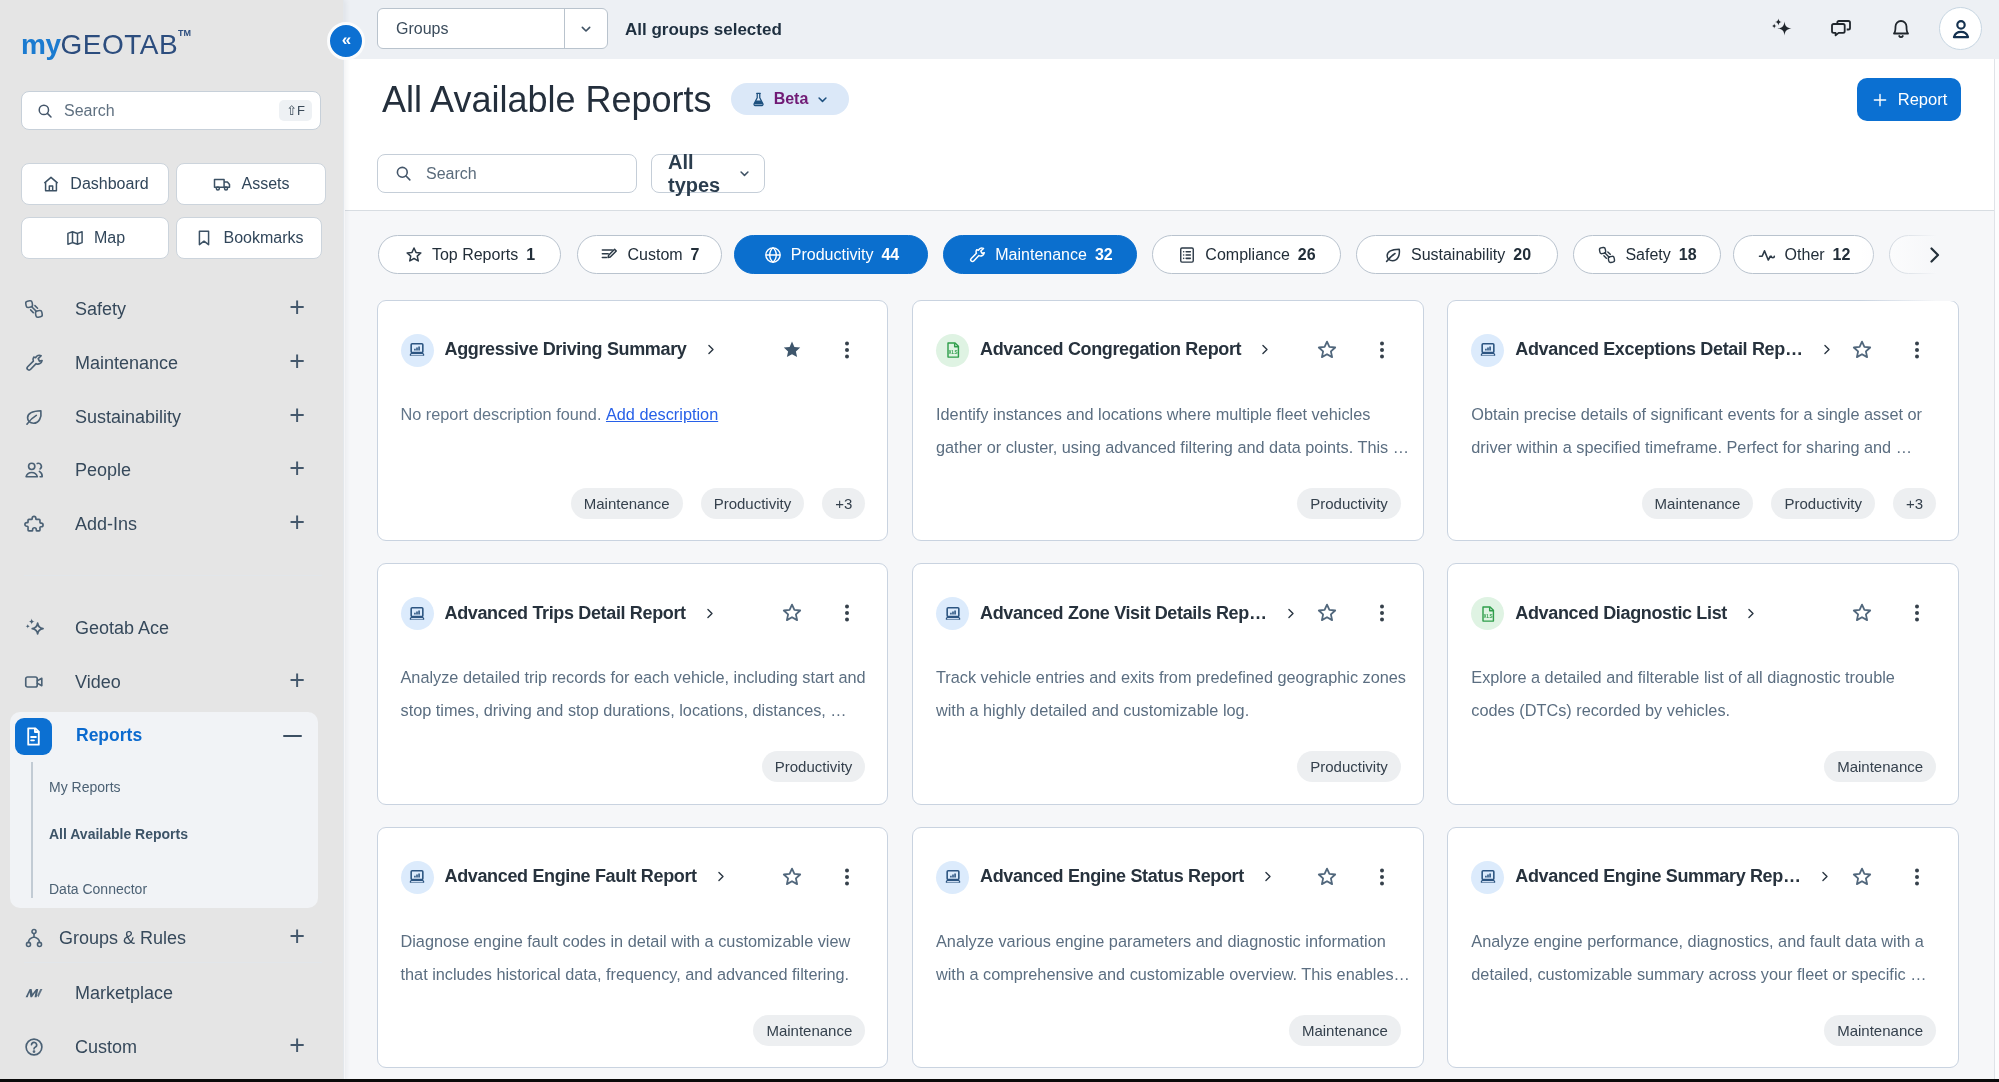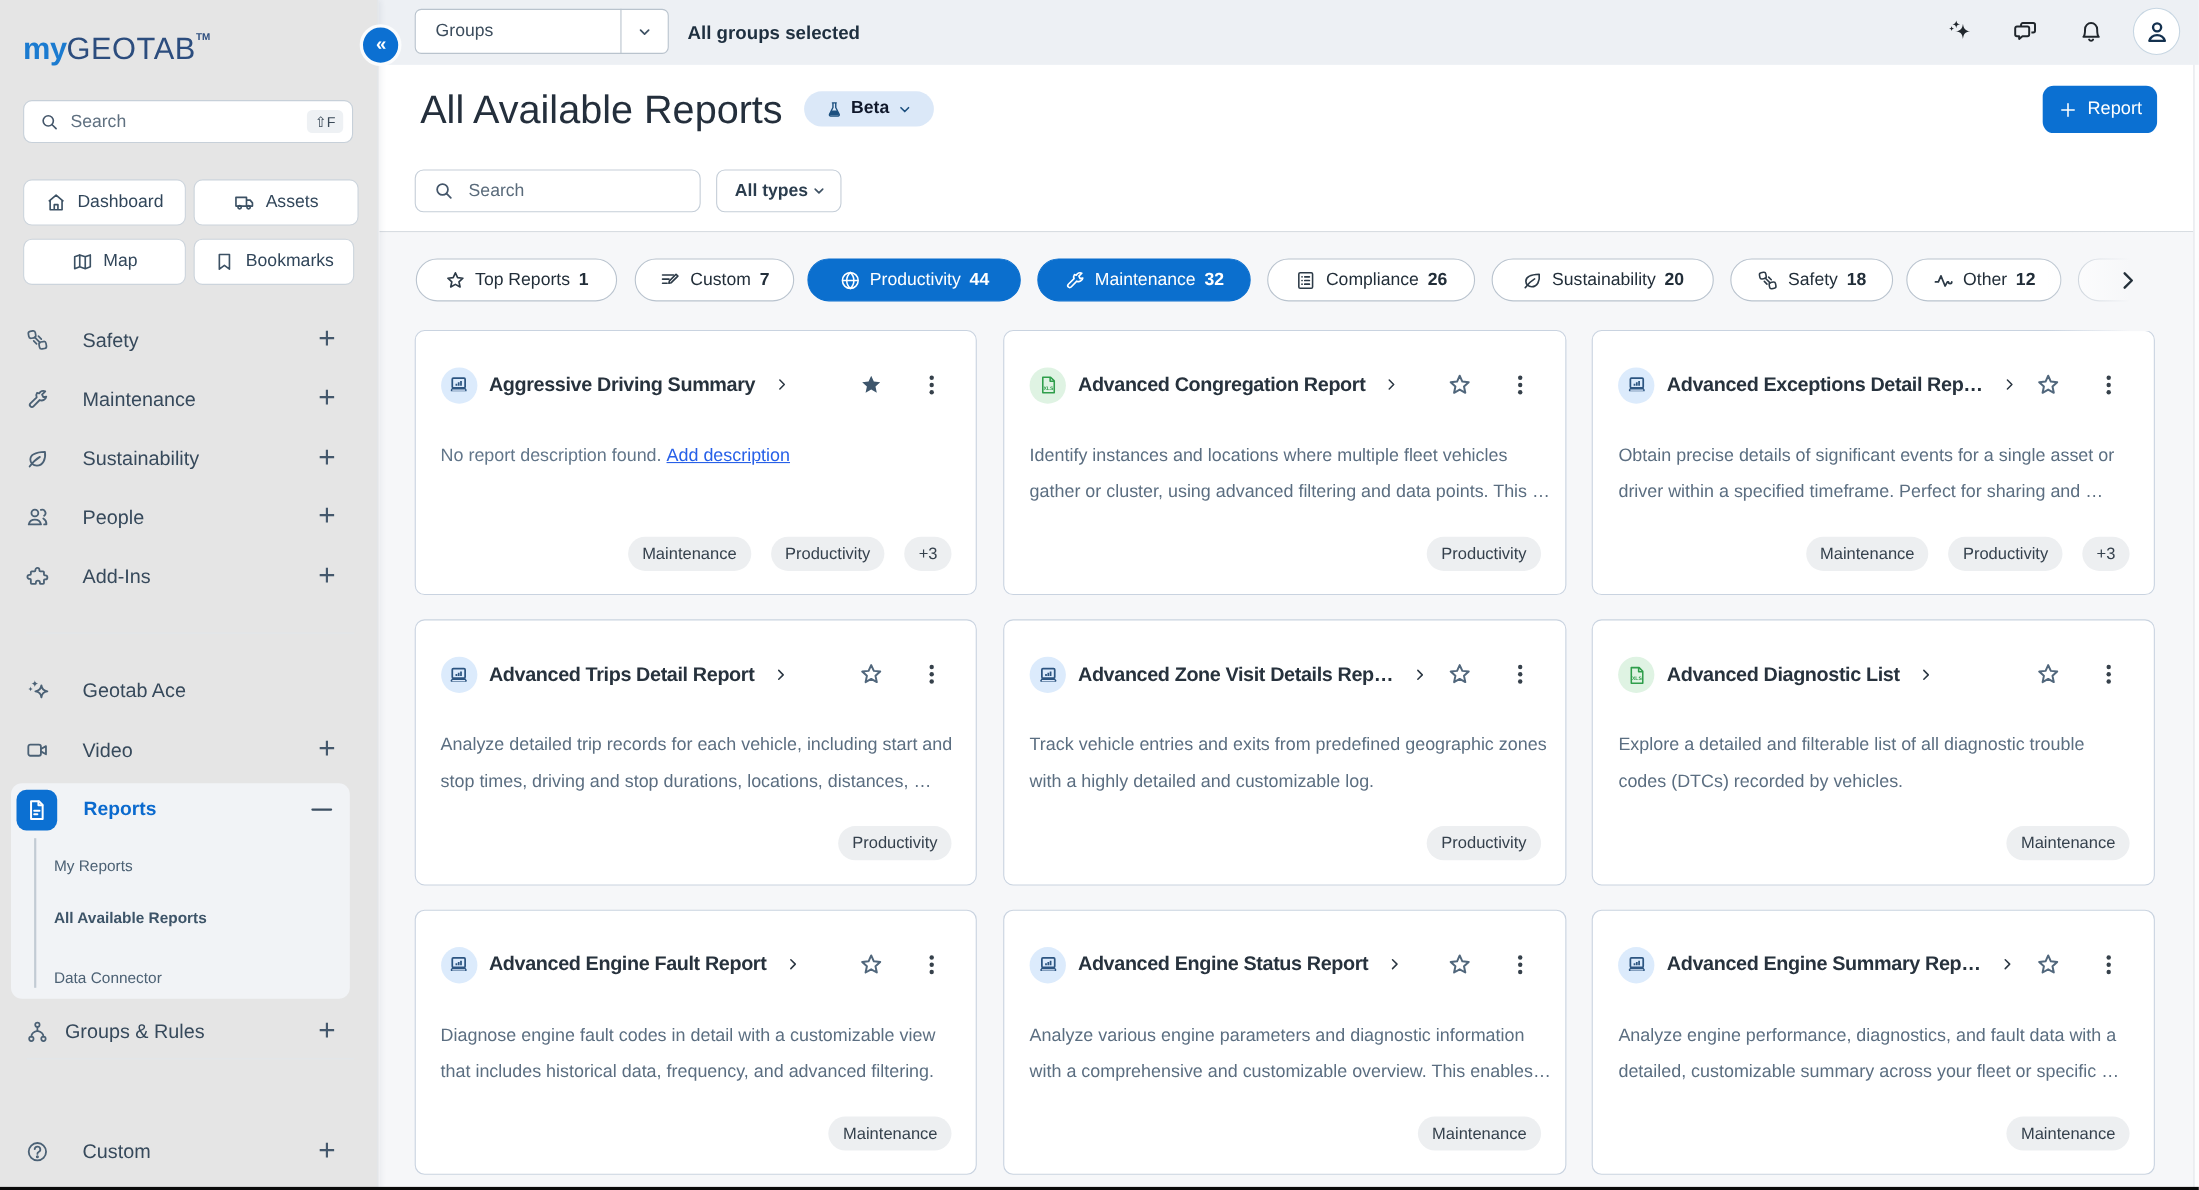--- a/index.html
+++ b/index.html
@@ -30,27 +30,27 @@
 #groupsel { position:absolute; left:377px; top:8px; width:231px; height:41px; background:#fff; border:1px solid #b9c3cd; border-radius:6px; display:flex; align-items:center; }
 #groupsel .gtxt { font-size:16px; color:#3b4c5c; margin-left:18px; flex:1; }
 #groupsel .gsep { width:1px; height:41px; background:#b9c3cd; }
 #groupsel .gchev { width:42px; display:flex; justify-content:center; color:#3f5264; }
 #allgroups { position:absolute; left:625px; top:0; height:59px; display:flex; align-items:center; font-size:17px; font-weight:bold; color:#1e2f3f; }
 .topic { position:absolute; top:16px; width:24px; height:24px; color:#20262c; }
 #avatar { position:absolute; left:1939px; top:7px; width:43px; height:43px; border-radius:50%; background:#fff; border:1.5px solid #c7d6e2; display:flex; align-items:center; justify-content:center; color:#14314f; }
 
 #header { position:absolute; left:345px; top:59px; width:1649px; height:152px; background:#fff; }
 #pagetitle { position:absolute; left:382px; top:79px; font-size:36px; color:#242f3c; letter-spacing:0; }
-#beta { position:absolute; left:731px; top:83px; width:118px; height:32px; border-radius:16px; background:#dbe8f8; display:flex; align-items:center; justify-content:center; gap:7px; color:#0f172a; }
+#beta { position:absolute; left:731px; top:83px; width:118px; height:32px; border-radius:16px; background:#dbe8f8; display:flex; align-items:center; justify-content:center; gap:7px; color:#701a75; }
 #beta .btxt { font-size:16px; font-weight:bold; }
 #reportbtn { position:absolute; left:1857px; top:78px; width:104px; height:43px; border-radius:10px; background:#0b70d2; color:#fff; display:flex; align-items:center; justify-content:center; gap:9px; font-size:16.5px; }
 #csearch { position:absolute; left:377px; top:154px; width:260px; height:39px; border:1px solid #c5ced8; border-radius:8px; background:#fff; display:flex; align-items:center; padding-left:16px; gap:13px; }
 #csearch .ph { color:#5a6b7b; font-size:16px; }
 #alltypes { position:absolute; left:651px; top:154px; width:114px; height:39px; border:1px solid #c5ced8; border-radius:8px; background:#fff; display:flex; align-items:center; padding:0 12px 0 16px; }
-#alltypes .att { font-size:16px; font-weight:bold; color:#2b3d4e; flex:1; }
+#alltypes .att { font-size:20px; font-weight:bold; color:#2b3d4e; flex:1; }
 #hdiv { position:absolute; left:345px; top:210px; width:1649px; height:1px; background:#d8dde2; }
 
 #zone { position:absolute; left:345px; top:211px; width:1649px; height:871px; background:#f6f7f9; }
 .chip { position:absolute; top:235px; height:39px; border-radius:20px; background:#fff; border:1px solid #b9c3ce; display:flex; align-items:center; justify-content:center; gap:8px; color:#2c3a47; }
 .chip .clabel { font-size:16px; color:#222e39; }
 .chip .ccount { font-size:16px; font-weight:bold; color:#222e39; }
 .chip.sel { background:#0b6fce; border-color:#0b6fce; color:#fff; }
 .chip.sel .clabel, .chip.sel .ccount { color:#fff; }
 #chipfade { position:absolute; top:211px; left:1860px; width:139px; height:90px; background:linear-gradient(90deg, rgba(246,247,249,0), #f6f7f9 55%); z-index:2; }
 #chipnext { position:absolute; left:1922px; top:243px; width:24px; height:24px; color:#24303a; z-index:3; }
@@ -185,20 +185,29 @@
         <svg viewBox="0 0 24 24" fill="none" stroke="currentColor" stroke-width="1.7" stroke-linejoin="round" stroke-linecap="round">
           <circle cx="12" cy="5" r="2.2"></circle>
           <circle cx="6" cy="19" r="2.2"></circle>
           <circle cx="18" cy="19" r="2.2"></circle>
           <path d="M12 7.2 V11 M12 11 C8.5 11.8 6 13.6 6 16.8 M12 11 C15.5 11.8 18 13.6 18 16.8"></path>
         </svg>
       </span>
       <span class="nlabel" style="margin-left:14px">Groups &amp; Rules</span>
       <span class="plus">+</span>
     </div>
+<div class="nav" style="top:966px">
+      <span class="ic" style="width:22px;height:22px;color:#4b6175;">
+        <svg viewBox="0 0 24 24" fill="currentColor">
+          <path d="M2.8 16.5 L7.2 7.5 L9.4 7.5 L10.4 12.8 L14.3 7.5 L16.6 7.5 L14.9 16.5 L12.6 16.5 L13.6 11.3 L9.8 16.5 L8.1 16.5 L7.1 11.3 L5.1 16.5 Z"></path>
+          <path d="M16.9 16.5 L21.2 7.5 L18.9 7.5 L15.5 14.6 Z" opacity="0.85"></path>
+        </svg>
+      </span>
+      <span class="nlabel" style="margin-left:30px">Marketplace</span>
+    </div>
 <div class="nav" style="top:1020px">
       <span class="ic" style="width:22px;height:22px;color:#4b6175;">
         <svg viewBox="0 0 24 24" fill="none" stroke="currentColor" stroke-width="1.8" stroke-linecap="round">
           <circle cx="12" cy="12" r="8.6"></circle>
           <path d="M9.3 9.5 a2.8 2.8 0 1 1 3.9 2.8 c-0.9 0.4 -1.2 1 -1.2 1.9"></path>
           <circle cx="12" cy="17" r="0.6" fill="currentColor"></circle>
         </svg>
       </span>
       <span class="nlabel" style="margin-left:30px">Custom</span>
       <span class="plus">+</span>

